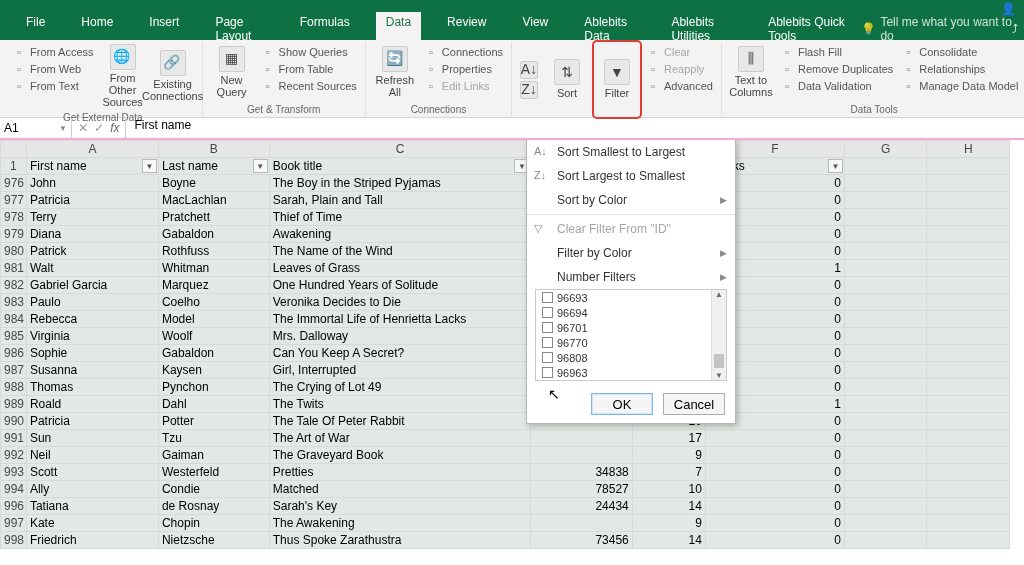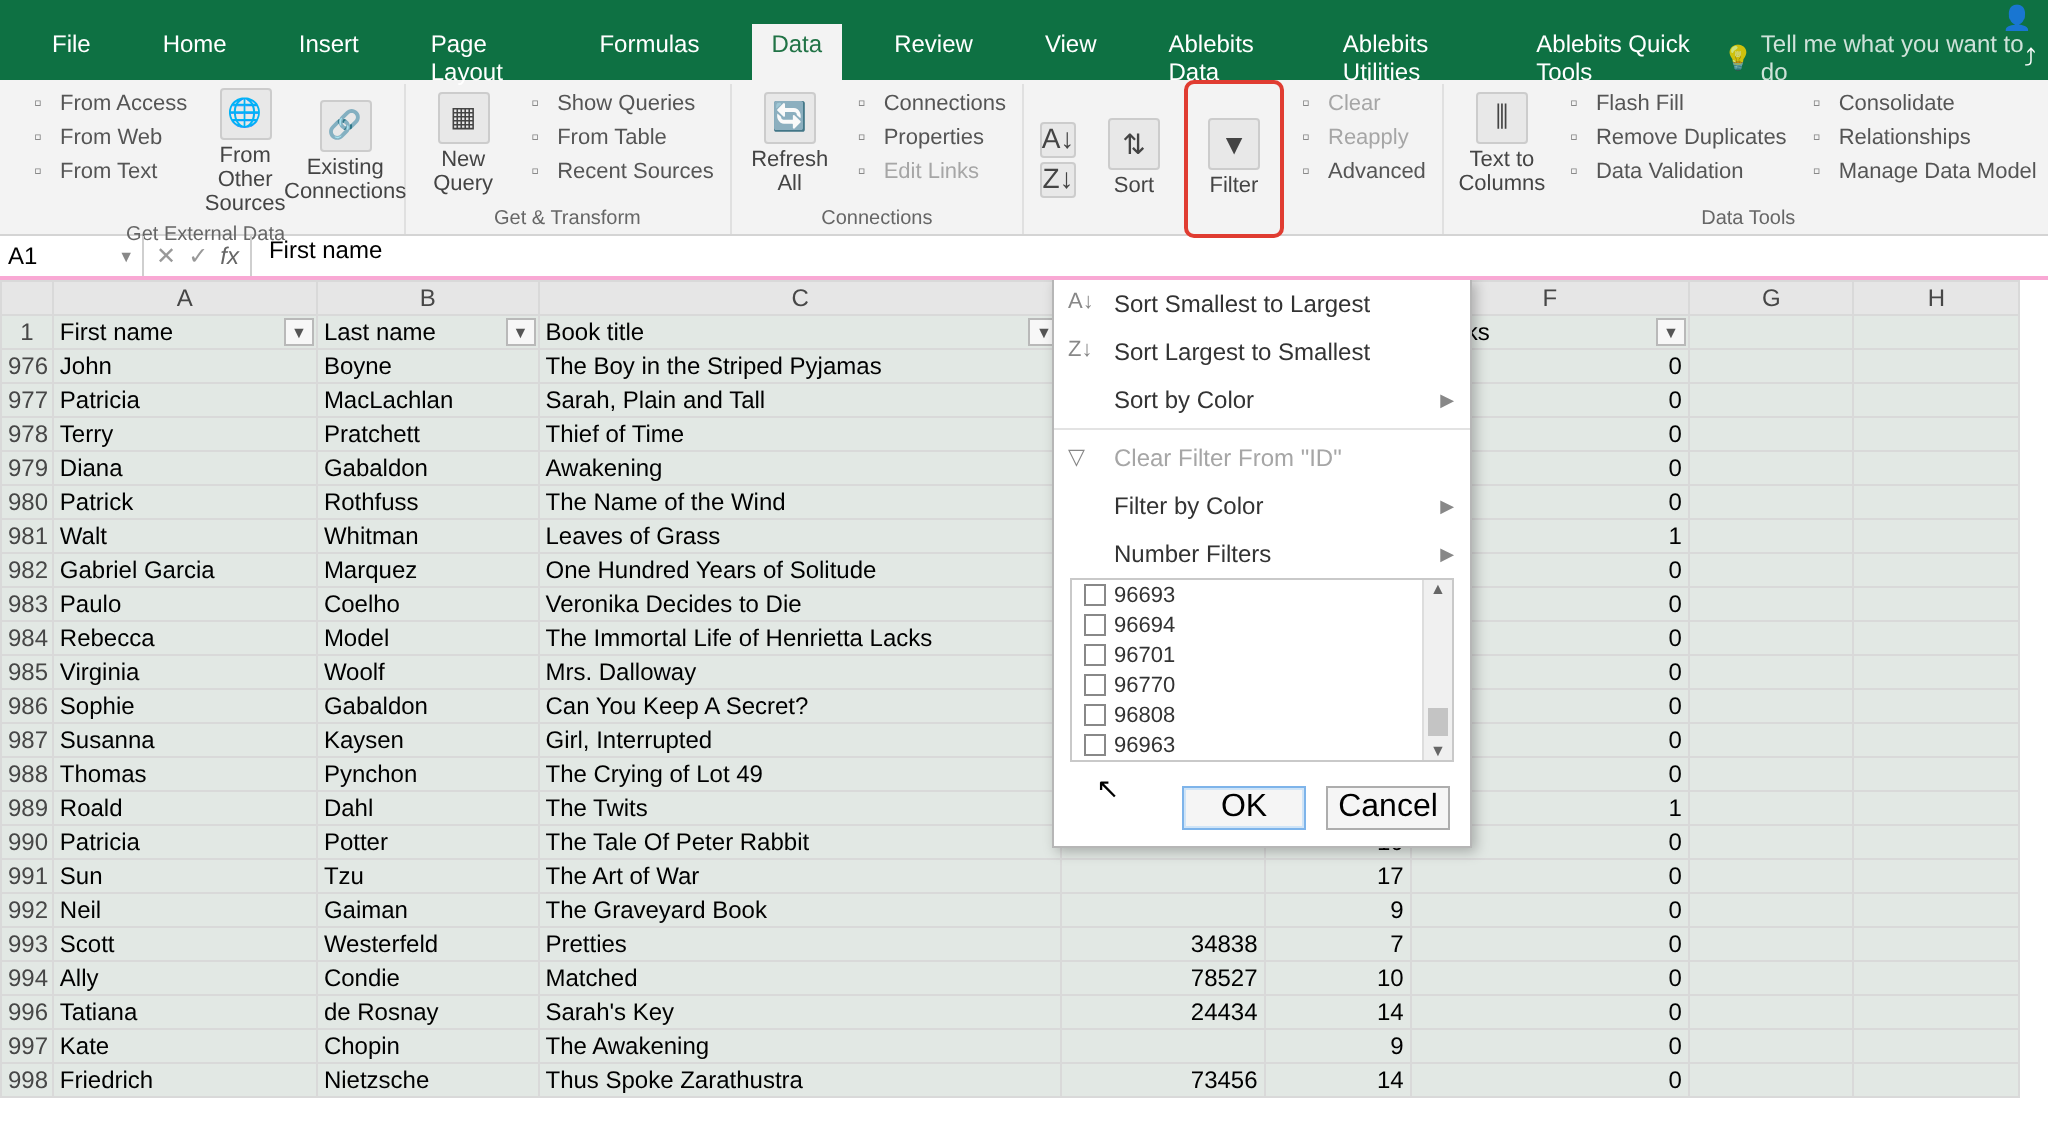--- a/index.html
+++ b/index.html
@@ -78,21 +78,21 @@
   .filter-dd .list { margin:0 8px 6px 8px; height:92px; border:1px solid #c9c9c9; overflow:hidden;
                      position:relative; font-size:11px; padding:2px; }
   .filter-dd .list .li { display:flex; align-items:flex-start; gap:4px; height:15px; padding-left:4px;}
   .filter-dd .list .cb { width:11px; height:11px; border:1px solid #888; display:inline-block; position:relative;}
   .filter-dd .list .scroll { position:absolute; right:0; top:0; bottom:0; width:15px; background:#f0f0f0;
                              border-left:1px solid #ddd;}
   .filter-dd .list .scroll .thumb{ position:absolute; left:2px; right:2px; top:64px; height:14px; background:#c4c4c4;}
   .filter-dd .list .scroll .arup{position:absolute; top:0; left:0;right:0; text-align:center; font-size:8px;color:#666;}
   .filter-dd .list .scroll .ardn{position:absolute; bottom:0; left:0;right:0; text-align:center; font-size:8px;color:#666;}
   .filter-dd .btns { display:flex; justify-content:flex-end; gap:10px; padding:6px 10px 8px;}
-  .filter-dd .btns button{ width:62px; height:22px; font-size:16px; border:1px solid #adadad; background:#f5f5f5;
+  .filter-dd .btns button{ width:62px; height:22px; font-size:13px; border:1px solid #adadad; background:#f5f5f5;
                            cursor:pointer;}
   .filter-dd .btns button.primary{ border:1px solid #7eb4ea; box-shadow:0 0 0 1px #cfe4f7 inset;}
   .cursor-ptr { position:absolute; left:548px; top:246px; font-size:14px; color:#000; pointer-events:none;}
 </style>
 </head>
 <body>
 
 <div class="title-bar">
   <span style="color:#fff">👤</span>
 </div>

